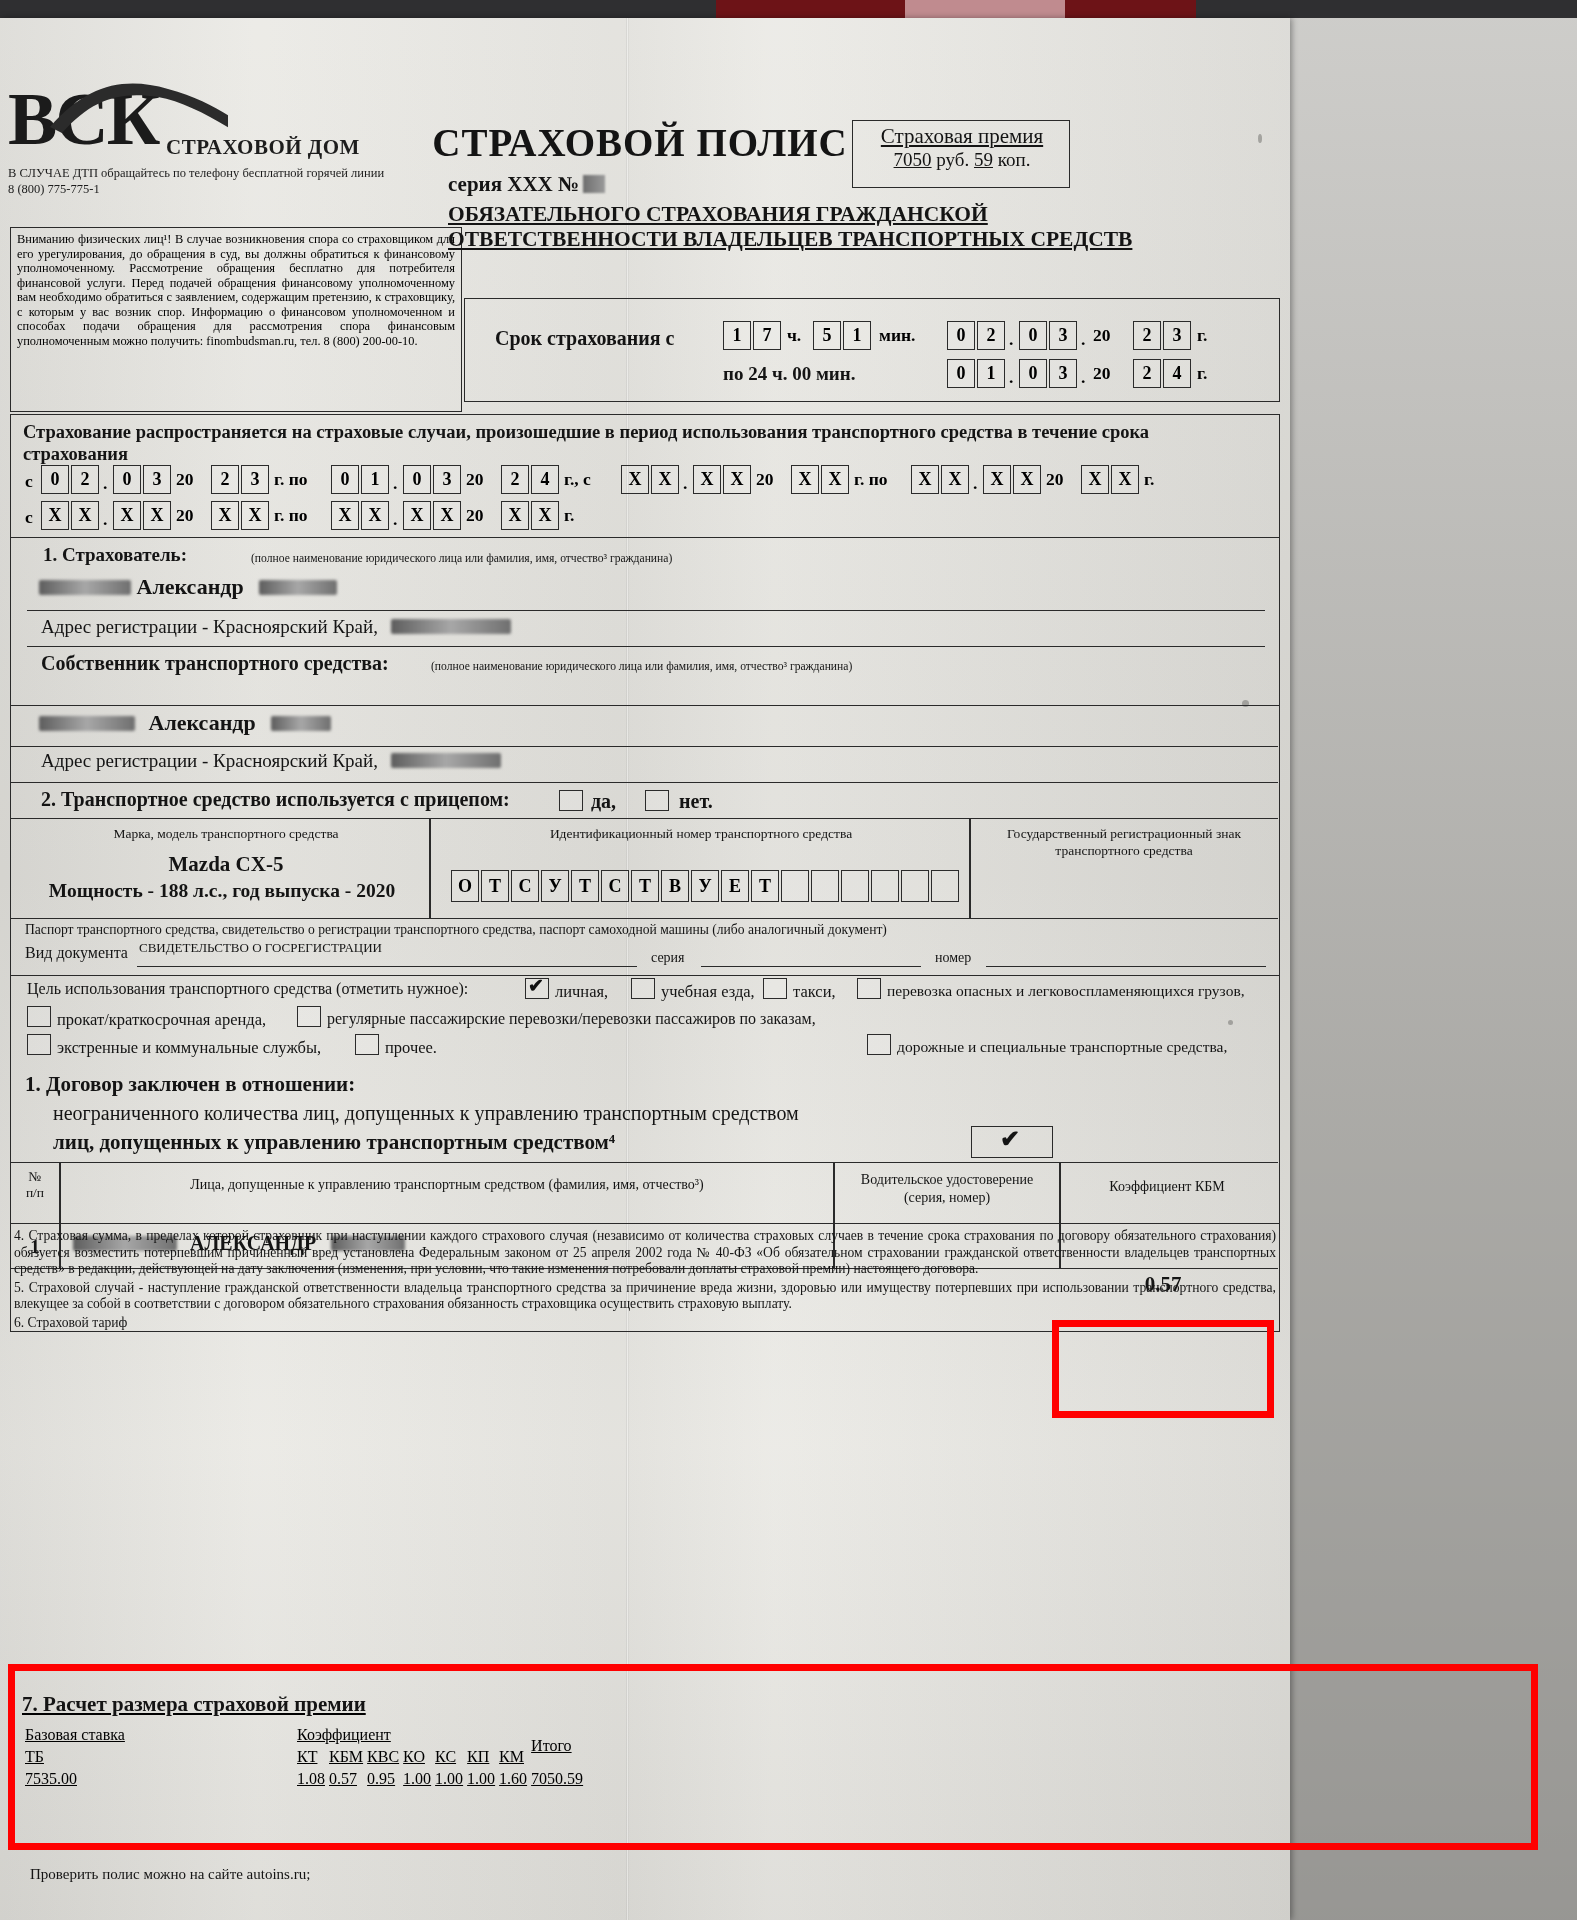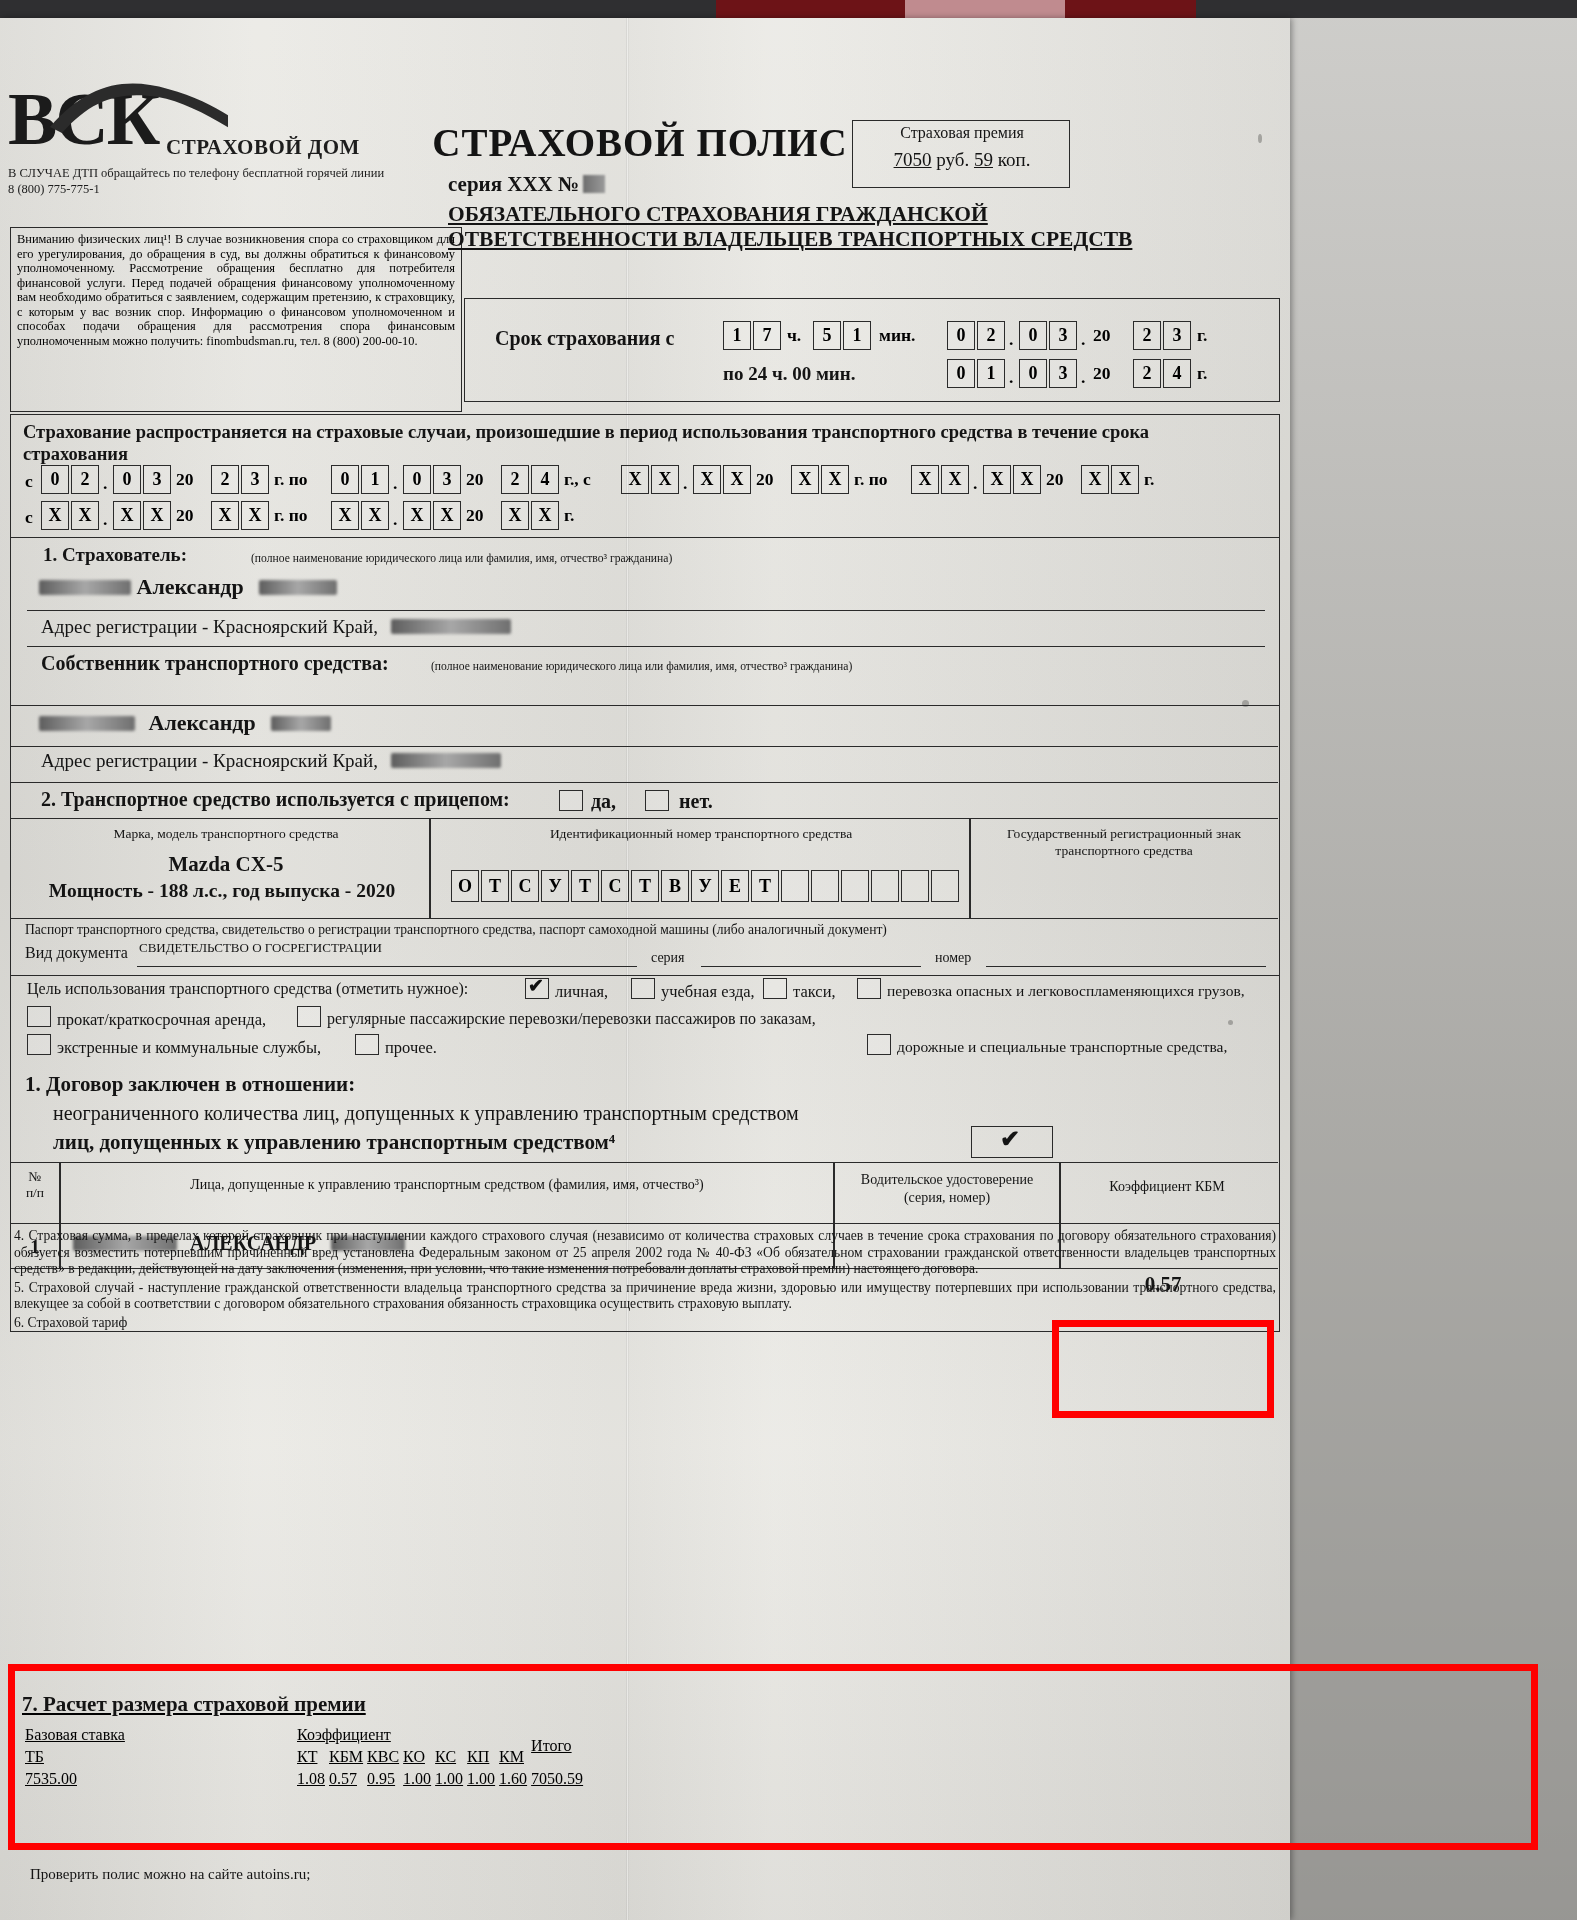--- a/index.html
+++ b/index.html
@@ -90,21 +90,21 @@
     display:inline-block; width:22px; height:18px; vertical-align:-2px;
     background:linear-gradient(90deg,#6e6e6e,#9a9a9a);
     filter:blur(1.2px); margin-left:4px;
   }
   .title-sub{
     left:448px; top:202px; width:700px; font-size:21.5px; font-weight:bold; line-height:1.18;text-decoration:underline;
   }
 
   
   #premium { left:852px; top:120px; width:218px; height:68px; }
-  #premium .lbl{ left:0; top:3px; width:218px; font-size:16px; text-align:center; }
+  #premium .lbl{ left:0; top:3px; width:218px; font-size:21px; text-align:center;text-decoration:underline; }
   #premium .val{ left:0; top:28px; width:218px; text-align:center; font-size:19px; }
 
   
   #srok { left:464px; top:298px; width:816px; height:104px; }
   #srok .cap{ left:30px; top:28px; font-size:20px; font-weight:bold; }
   .cell {
     position:absolute; border:1.5px solid #2b2b2b; width:28px; height:29px;
     text-align:center; font-size:18px; line-height:27px; font-weight:bold;
     background:rgba(255,255,255,.12);
   }

